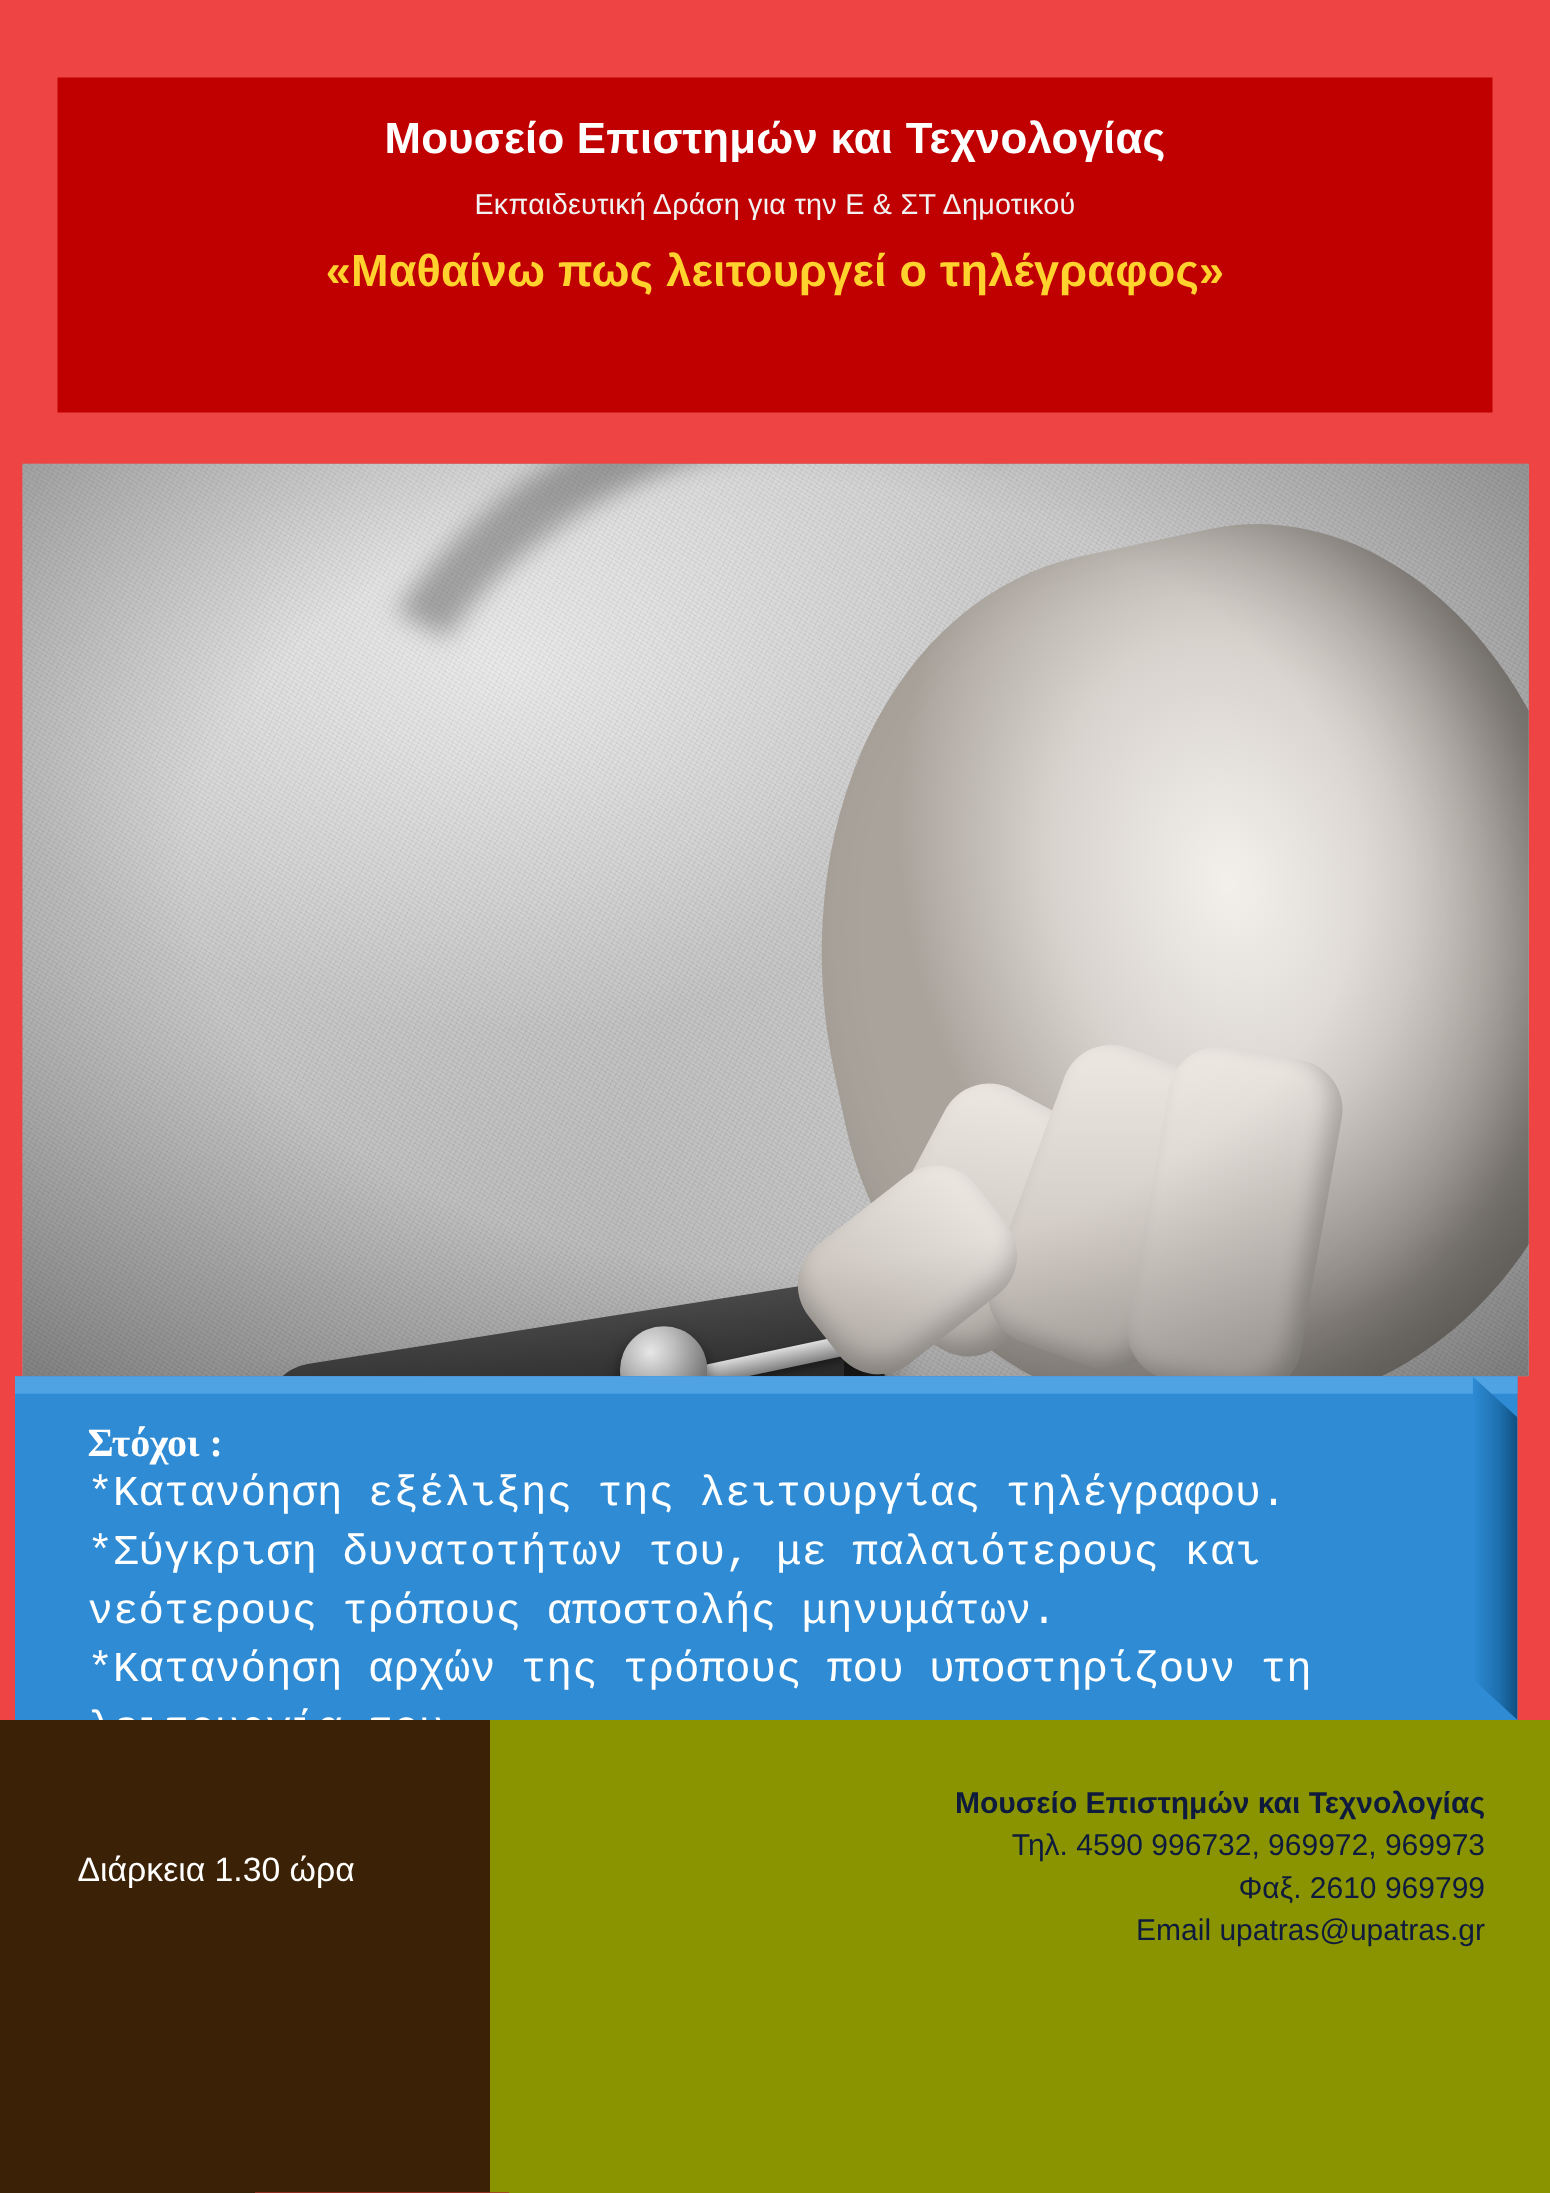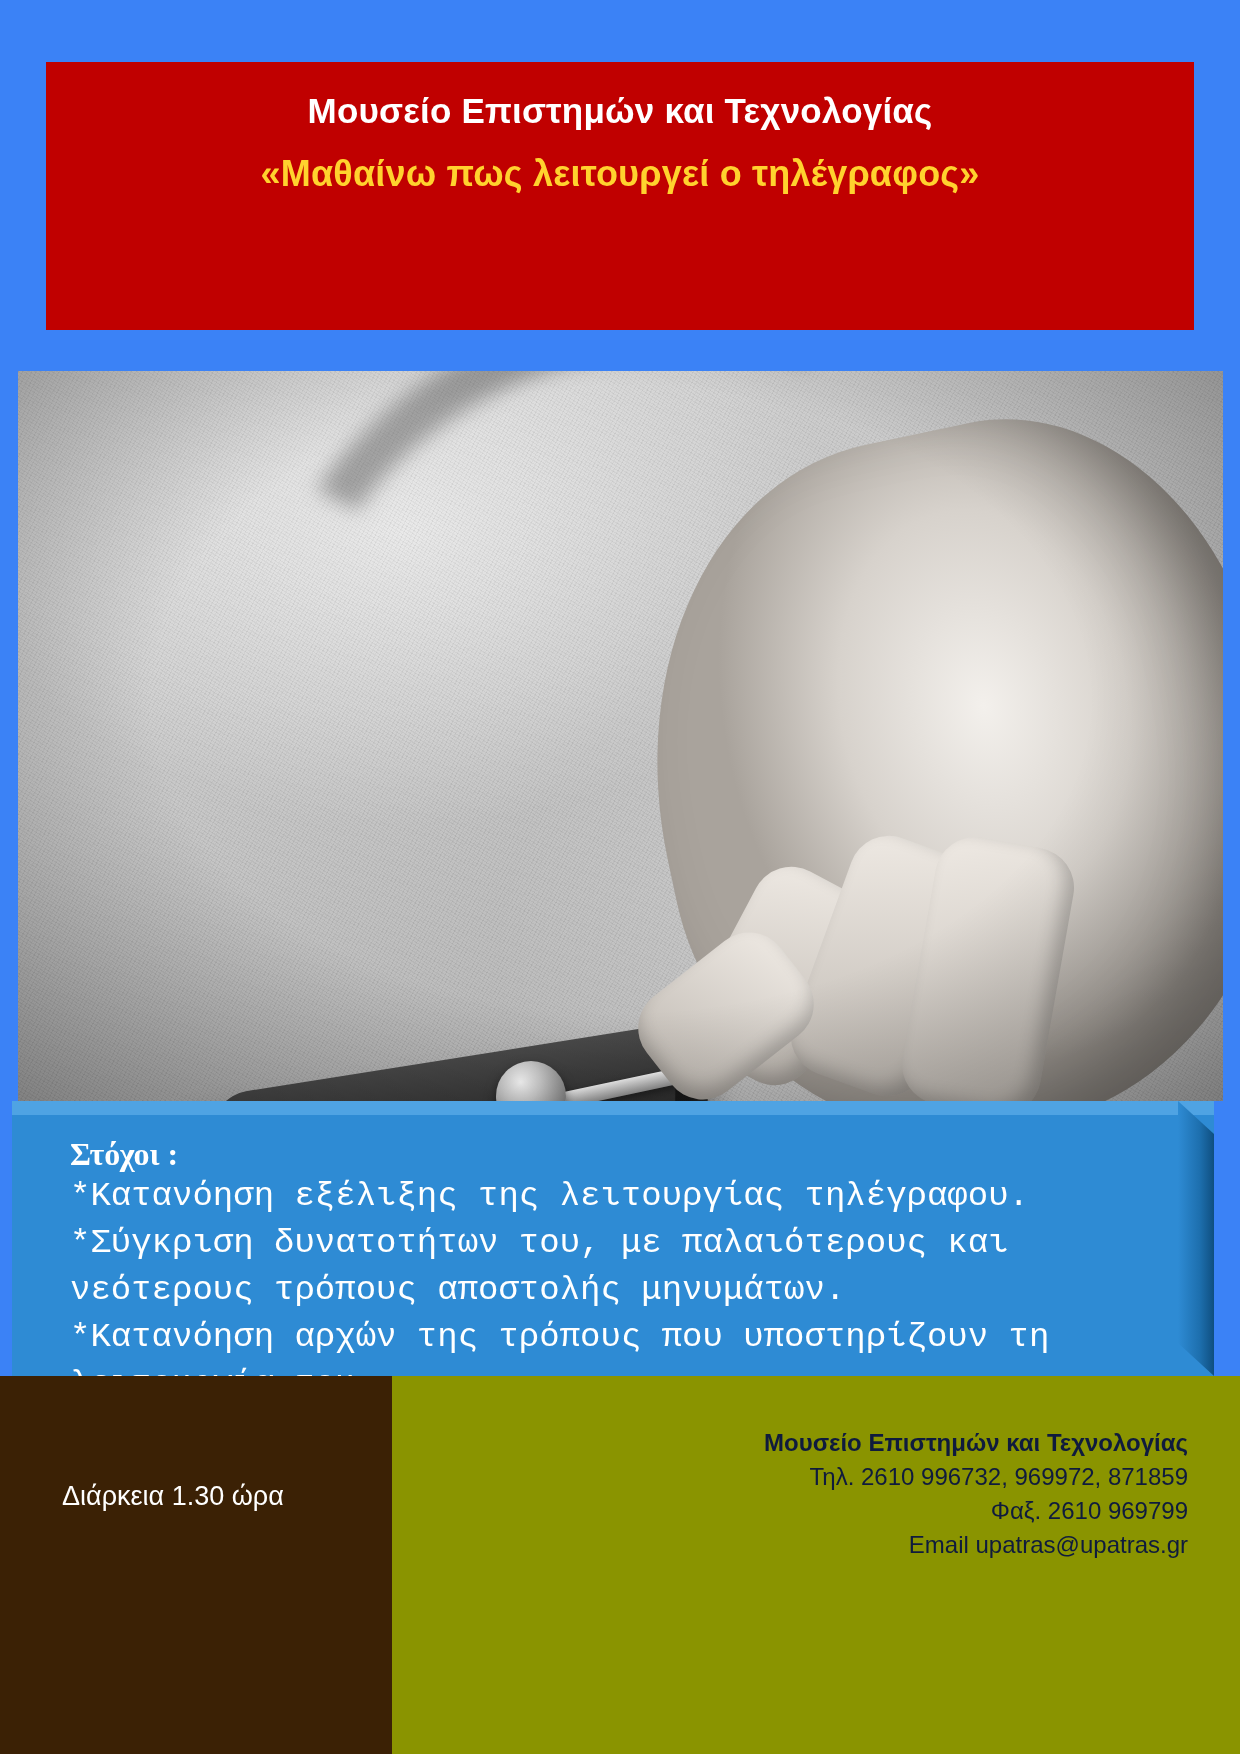--- a/index.html
+++ b/index.html
@@ -11,21 +11,21 @@
     height: 1754px;
     background: #3a1f08;
     font-family: "Liberation Sans", sans-serif;
     overflow: hidden;
     position: relative;
   }
 
   .poster {
     position: absolute;
     inset: 0;
-    background: #3b82f6;
+    background: #ef4444;
   }
 
   
   .header-band {
     position: absolute;
     left: 46px;
     top: 62px;
     width: 1148px;
     height: 268px;
     background: #c00000;
@@ -286,20 +286,21 @@
   }
   .contact .bold-line { font-weight: bold; }
 </style>
 </head>
 <body>
 
 <div class="poster">
 
   <div class="header-band">
     <div class="header-title">Μουσείο Επιστημών και Τεχνολογίας</div>
+    <div class="header-subtitle">Εκπαιδευτική Δράση για την Ε &amp; ΣΤ Δημοτικού</div>
     <div class="header-quote">«Μαθαίνω πως λειτουργεί ο τηλέγραφος»</div>
   </div>
 
   <div class="photo-frame">
     <div class="photo"></div>
     <div class="shadow-swoosh"></div>
 
     <div class="key-shadow"></div>
     <div class="cable"></div>
 
@@ -334,18 +335,18 @@
     <div class="objectives-line">*Κατανόηση  αρχών της τρόπους που υποστηρίζουν τη λειτουργία του .</div>
   </div>
 
   <div class="footer-left"></div>
   <div class="footer-olive"></div>
 
   <div class="duration">Διάρκεια 1.30 ώρα</div>
 
   <div class="contact">
     <div class="bold-line">Μουσείο Επιστημών και Τεχνολογίας</div>
-    <div>Τηλ. 2610 996732, 969972, 871859</div>
+    <div>Τηλ. 4590 996732, 969972, 969973</div>
     <div>Φαξ. 2610 969799</div>
     <div>Email upatras@upatras.gr</div>
   </div>
 
 </div>
 
 </body></html>

